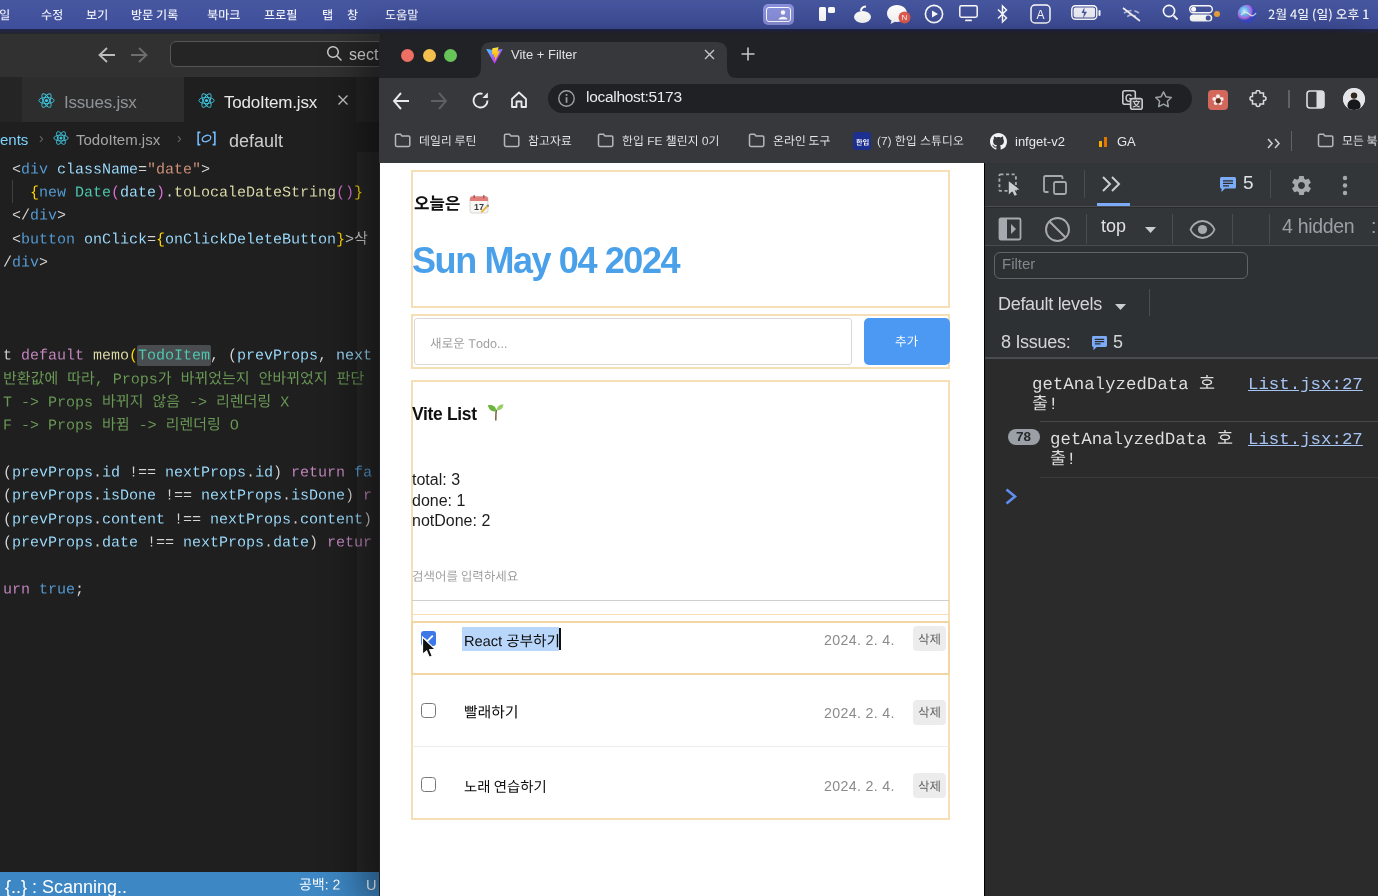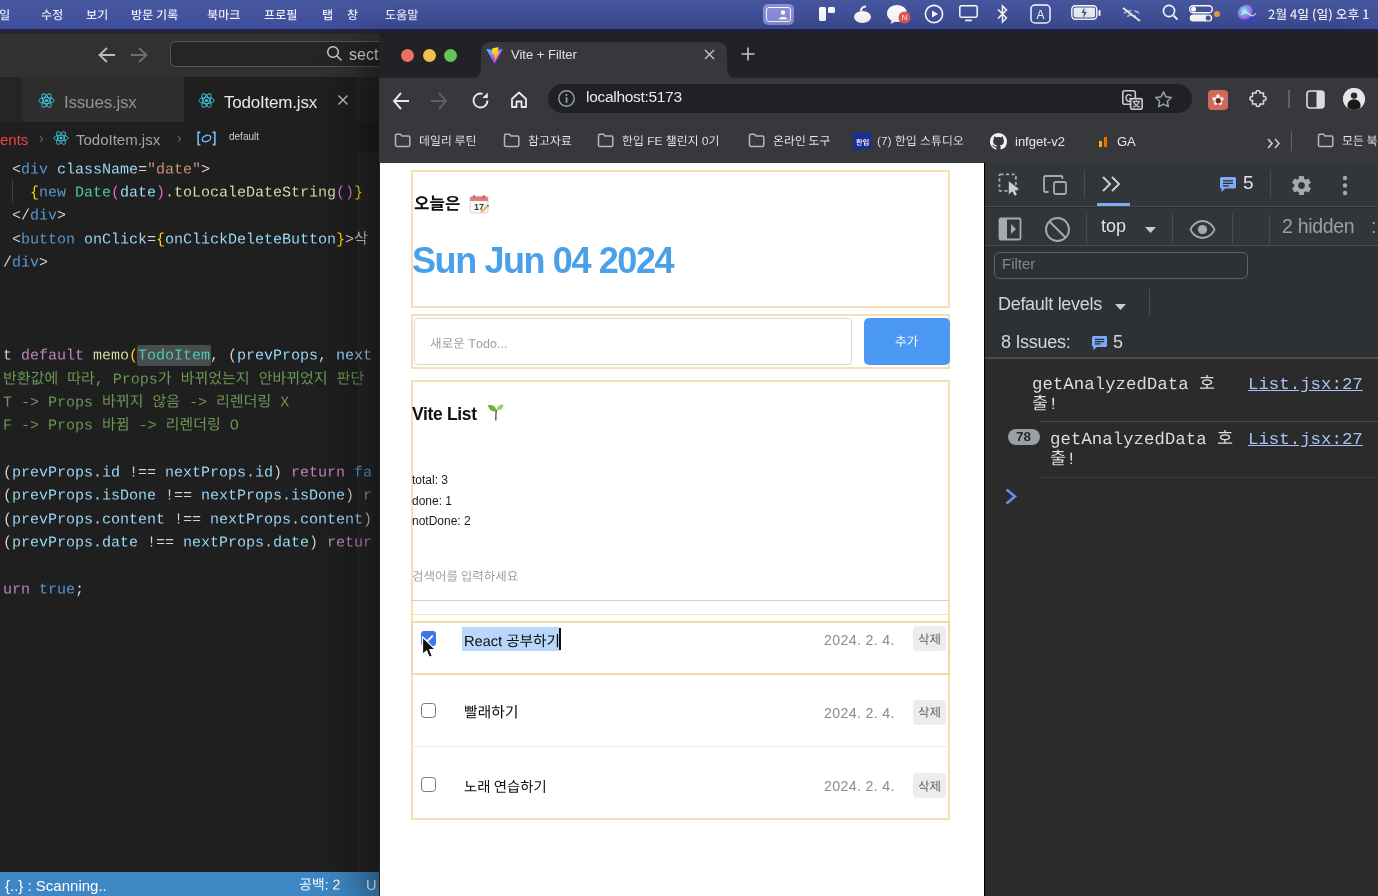--- a/index.html
+++ b/index.html
@@ -142,37 +142,37 @@
       <ellipse cx="10" cy="10" rx="9" ry="3.6" transform="rotate(60 10 10)"></ellipse>
       <ellipse cx="10" cy="10" rx="9" ry="3.6" transform="rotate(120 10 10)"></ellipse>
     </g>
     <circle cx="10" cy="10" r="1.9" fill="#3fc4dd"></circle>
   </svg>
 <div class="abs" style="left:224px;top:92.5px;color:#e8e8e8;font-size:17px;letter-spacing:-0.2px">TodoItem.jsx</div>
 <svg class="abs" style="left:337px;top:94px" width="12" height="12" viewBox="0 0 12 12">
 <path d="M1.5 1.5 L10.5 10.5 M10.5 1.5 L1.5 10.5" stroke="#c9c9c9" stroke-width="1.3"></path>
   </svg>
 <div class="abs" style="left:0;top:122px;width:380px;height:30px;background:#1f1f1f"></div>
-<div class="abs" style="left:0px;top:130.5px;color:#ef4444;font-size:15px">ents</div>
+<div class="abs" style="left:0px;top:130.5px;color:#7dd3fc;font-size:15px">ents</div>
 <div class="abs" style="left:39px;top:129.5px;color:#6a6a6a;font-size:14px">›</div>
 <svg class="abs" style="left:53px;top:129.5px" width="16" height="16" viewBox="0 0 20 20">
     <g fill="none" stroke="#3fc4dd" stroke-width="1.1">
       <ellipse cx="10" cy="10" rx="9" ry="3.6"></ellipse>
       <ellipse cx="10" cy="10" rx="9" ry="3.6" transform="rotate(60 10 10)"></ellipse>
       <ellipse cx="10" cy="10" rx="9" ry="3.6" transform="rotate(120 10 10)"></ellipse>
     </g>
     <circle cx="10" cy="10" r="1.9" fill="#3fc4dd"></circle>
   </svg>
 <div class="abs" style="left:76px;top:130.5px;color:#a5a5a5;font-size:15px">TodoItem.jsx</div>
 <div class="abs" style="left:177px;top:129.5px;color:#6a6a6a;font-size:14px">›</div>
 <svg class="abs" style="left:197px;top:131px" width="19" height="15" viewBox="0 0 17 13">
 <path d="M3 1 L1 1 L1 12 L3 12 M14 1 L16 1 L16 12 L14 12" stroke="#75beff" stroke-width="1.4" fill="none"></path>
 <ellipse cx="8.5" cy="6.5" rx="4" ry="2.6" fill="none" stroke="#75beff" stroke-width="1.2" transform="rotate(-25 8.5 6.5)"></ellipse>
   </svg>
-<div class="abs" style="left:229px;top:130.5px;color:#cccccc;font-size:10px">default</div>
+<div class="abs" style="left:229px;top:130.5px;color:#cccccc;font-size:18px">default</div>
 <div class="abs" style="left:357px;top:152px;width:23px;height:720px;background:#272727"></div>
 <div class="abs" style="left:137.0px;top:345px;width:74px;height:21px;background:#4a4d50;border-radius:2px"></div>
 <div class="abs" style="left:12px;top:180px;width:1px;height:23px;background:#404040"></div>
 <svg style="position:absolute;left:2px;top:156.8px" width="211" height="23" viewBox="0 0 211 23">
     <path fill="#d4d4d4" d="M10.9 12.3V10.8L18.1 7.8V8.9L11.9 11.6L18.1 14.3V15.4Z"></path>
     <path fill="#569cd6" d="M25.3 15.2Q25 16 24.4 16.3Q23.8 16.7 22.9 16.7Q21.4 16.7 20.7 15.7Q20 14.7 20 12.6Q20 8.5 22.9 8.5Q23.8 8.5 24.4 8.8Q25 9.1 25.3 9.8H25.3L25.3 8.7V5.6H26.6V14.9Q26.6 16.1 26.7 16.5H25.4Q25.4 16.4 25.4 16Q25.4 15.5 25.4 15.2ZM21.4 12.6Q21.4 14.2 21.8 14.9Q22.2 15.7 23.2 15.7Q24.3 15.7 24.8 14.9Q25.3 14.1 25.3 12.4Q25.3 10.9 24.8 10.1Q24.3 9.4 23.2 9.4Q22.3 9.4 21.8 10.2Q21.4 10.9 21.4 12.6Z M33.5 15.5H36.2V16.5H29.1V15.5H32.1V9.6H29.8V8.6H33.5ZM32 7V5.6H33.5V7Z M42.2 16.5H40.7L37.5 8.6H39L41 13.7L41.1 14.1L41.5 15.5L41.7 14.6L42 13.7L44 8.6H45.5Z"></path>
     <path fill="#9cdcfe" d="M56 12.5Q56 10.6 56.9 9.5Q57.9 8.4 59.6 8.4Q61 8.4 61.8 9.1Q62.7 9.7 62.9 10.8L61.5 10.9Q61.4 10.2 60.9 9.8Q60.4 9.5 59.6 9.5Q58.4 9.5 57.9 10.2Q57.3 10.9 57.3 12.5Q57.3 14.1 57.9 14.9Q58.4 15.6 59.6 15.6Q60.4 15.6 60.9 15.2Q61.4 14.9 61.5 14.1L62.9 14.1Q62.8 14.8 62.4 15.4Q62 16 61.2 16.3Q60.5 16.6 59.6 16.6Q57.8 16.6 56.9 15.6Q56 14.5 56 12.5Z M70.1 15.4 72.2 15.5V16.5L69.5 16.5Q68.6 16.3 68.3 15.8Q68.1 15.6 68.1 14.6V6.7H66V5.6H69.4V14.8Q69.4 15.1 69.6 15.3Q69.7 15.4 70.1 15.4ZM70.2 15.5ZM69.4 14.8ZM69.5 16.5ZM68.1 15.5V14.6Z M81.1 15.7Q81.3 15.7 81.5 15.6V16.5Q81 16.6 80.5 16.6Q79.8 16.6 79.4 16.2Q79.1 15.8 79 15H79Q78.5 15.9 77.9 16.3Q77.2 16.6 76.3 16.6Q75.1 16.6 74.5 16Q73.9 15.4 73.9 14.3Q73.9 11.7 77.3 11.7L79 11.7V11.2Q79 10.3 78.6 9.9Q78.2 9.4 77.4 9.4Q76.5 9.4 76.1 9.7Q75.8 10 75.7 10.7L74.3 10.6Q74.6 8.4 77.4 8.4Q78.9 8.4 79.6 9.1Q80.3 9.8 80.3 11.1V14.5Q80.3 15.1 80.5 15.4Q80.6 15.7 81.1 15.7ZM76.6 15.6Q77.3 15.6 77.9 15.3Q78.4 15 78.7 14.4Q79 13.8 79 13.2V12.6L77.6 12.6Q76.7 12.6 76.3 12.8Q75.8 13 75.6 13.3Q75.3 13.7 75.3 14.3Q75.3 14.9 75.7 15.3Q76 15.6 76.6 15.6Z M89.8 14.2Q89.8 15.4 88.9 16Q88.1 16.6 86.6 16.6Q85.1 16.6 84.3 16.2Q83.5 15.7 83.2 14.7L84.4 14.5Q84.5 15.1 85 15.4Q85.5 15.7 86.6 15.7Q88.5 15.7 88.5 14.4Q88.5 13.9 88.2 13.7Q87.8 13.4 87.1 13.2Q85.1 12.7 84.6 12.4Q84.1 12.2 83.8 11.8Q83.6 11.4 83.6 10.7Q83.6 9.7 84.3 9.1Q85.1 8.5 86.6 8.5Q87.9 8.5 88.6 8.9Q89.4 9.4 89.6 10.4L88.4 10.5Q88.3 10 87.9 9.7Q87.4 9.4 86.6 9.4Q84.8 9.4 84.8 10.5Q84.8 11 85.1 11.2Q85.4 11.5 86.1 11.7L86.9 11.9Q88.1 12.2 88.7 12.5Q89.2 12.8 89.5 13.2Q89.8 13.6 89.8 14.2Z M98.8 14.2Q98.8 15.4 97.9 16Q97.1 16.6 95.6 16.6Q94.1 16.6 93.3 16.2Q92.5 15.7 92.2 14.7L93.4 14.5Q93.5 15.1 94 15.4Q94.5 15.7 95.6 15.7Q97.5 15.7 97.5 14.4Q97.5 13.9 97.2 13.7Q96.8 13.4 96.1 13.2Q94.1 12.7 93.6 12.4Q93.1 12.2 92.8 11.8Q92.6 11.4 92.6 10.7Q92.6 9.7 93.3 9.1Q94.1 8.5 95.6 8.5Q96.9 8.5 97.6 8.9Q98.4 9.4 98.6 10.4L97.4 10.5Q97.3 10 96.9 9.7Q96.4 9.4 95.6 9.4Q93.8 9.4 93.8 10.5Q93.8 11 94.1 11.2Q94.4 11.5 95.1 11.7L95.9 11.9Q97.1 12.2 97.7 12.5Q98.2 12.8 98.5 13.2Q98.8 13.6 98.8 14.2Z M106.1 16.5 102.3 8.2Q102.4 9.5 102.4 10.1V16.5H101.2V6.6H102.8L106.7 15Q106.6 13.9 106.6 12.9V6.6H107.8V16.5Z M117.1 15.7Q117.3 15.7 117.5 15.6V16.5Q117 16.6 116.5 16.6Q115.8 16.6 115.4 16.2Q115.1 15.8 115.1 15H115Q114.5 15.9 113.9 16.3Q113.2 16.6 112.3 16.6Q111.1 16.6 110.5 16Q110 15.4 110 14.3Q110 11.7 113.3 11.7L115 11.7V11.2Q115 10.3 114.6 9.9Q114.2 9.4 113.4 9.4Q112.5 9.4 112.1 9.7Q111.8 10 111.7 10.7L110.3 10.6Q110.6 8.4 113.4 8.4Q114.9 8.4 115.6 9.1Q116.3 9.8 116.3 11.1V14.5Q116.3 15.1 116.5 15.4Q116.6 15.7 117.1 15.7ZM112.6 15.6Q113.3 15.6 113.9 15.3Q114.4 15 114.7 14.4Q115 13.8 115 13.2V12.6L113.6 12.6Q112.8 12.6 112.3 12.8Q111.8 13 111.6 13.3Q111.3 13.7 111.3 14.3Q111.3 14.9 111.7 15.3Q112 15.6 112.6 15.6Z M121.9 16.5V11.5Q121.9 10.3 121.7 9.9Q121.5 9.4 121.1 9.4Q120.6 9.4 120.3 10.1Q120 10.9 120 12.1V16.5H118.8V10.3Q118.8 8.9 118.7 8.6H119.8L119.9 9.5V9.9H119.9Q120.1 9.1 120.5 8.8Q120.9 8.4 121.5 8.4Q122.1 8.4 122.4 8.8Q122.8 9.1 122.9 9.9H122.9Q123.2 9.1 123.6 8.8Q124 8.4 124.6 8.4Q125.5 8.4 125.9 9.1Q126.3 9.7 126.3 11.2V16.5H125V11.5Q125 10.3 124.8 9.9Q124.7 9.4 124.2 9.4Q123.7 9.4 123.4 10.1Q123.1 10.7 123.1 11.9V16.5Z M129.4 12.8Q129.4 14.1 130 14.9Q130.6 15.7 131.6 15.7Q132.3 15.7 132.9 15.3Q133.5 15 133.7 14.4L134.8 14.8Q134.5 15.7 133.6 16.2Q132.8 16.6 131.6 16.6Q129.9 16.6 128.9 15.6Q128 14.5 128 12.5Q128 10.5 128.9 9.5Q129.8 8.4 131.5 8.4Q133.3 8.4 134.1 9.5Q135 10.5 135 12.6V12.8ZM131.6 9.4Q130.6 9.4 130 10Q129.4 10.7 129.4 11.8H133.7Q133.5 9.4 131.6 9.4Z"></path>
     <path fill="#d4d4d4" d="M136.9 10.2V9.1H144.2V10.2ZM136.9 14V12.9H144.2V14Z"></path>
     <path fill="#ce9178" d="M151.7 10.3H150.6L150.3 5.6H152ZM148.4 10.3H147.4L147.1 5.6H148.7Z M160.3 15.2Q160 16 159.4 16.3Q158.8 16.7 157.9 16.7Q156.4 16.7 155.7 15.7Q155 14.7 155 12.6Q155 8.5 157.9 8.5Q158.8 8.5 159.4 8.8Q160 9.1 160.3 9.8H160.4L160.3 8.7V5.6H161.7V14.9Q161.7 16.1 161.7 16.5H160.4Q160.4 16.4 160.4 16Q160.4 15.5 160.4 15.2ZM156.4 12.6Q156.4 14.2 156.8 14.9Q157.3 15.7 158.3 15.7Q159.3 15.7 159.8 14.9Q160.3 14.1 160.3 12.4Q160.3 10.9 159.9 10.1Q159.4 9.4 158.3 9.4Q157.3 9.4 156.8 10.2Q156.4 10.9 156.4 12.6Z M171.1 15.7Q171.3 15.7 171.5 15.6V16.5Q171 16.6 170.5 16.6Q169.8 16.6 169.4 16.2Q169.1 15.8 169.1 15H169Q168.5 15.9 167.9 16.3Q167.2 16.6 166.3 16.6Q165.1 16.6 164.5 16Q164 15.4 164 14.3Q164 11.7 167.3 11.7L169 11.7V11.2Q169 10.3 168.6 9.9Q168.2 9.4 167.4 9.4Q166.5 9.4 166.1 9.7Q165.8 10 165.7 10.7L164.3 10.6Q164.7 8.4 167.4 8.4Q168.9 8.4 169.6 9.1Q170.4 9.8 170.4 11.1V14.5Q170.4 15.1 170.5 15.4Q170.7 15.7 171.1 15.7ZM166.6 15.6Q167.3 15.6 167.9 15.3Q168.4 15 168.7 14.4Q169 13.8 169 13.2V12.6L167.6 12.6Q166.8 12.6 166.3 12.8Q165.9 13 165.6 13.3Q165.3 13.7 165.3 14.3Q165.3 14.9 165.7 15.3Q166 15.6 166.6 15.6Z M173.4 9.6V8.6H174.7L175.1 6.5H176V8.6H179.1V9.6H176V14.4Q176 15 176.3 15.2Q176.6 15.5 177.3 15.5Q178.3 15.5 179.5 15.3V16.3Q178.2 16.6 177 16.6Q175.8 16.6 175.2 16.1Q174.6 15.6 174.6 14.5V9.6Z M183.4 12.8Q183.4 14.1 184 14.9Q184.6 15.7 185.6 15.7Q186.3 15.7 186.9 15.3Q187.5 15 187.7 14.4L188.8 14.8Q188.5 15.7 187.6 16.2Q186.8 16.6 185.6 16.6Q183.9 16.6 182.9 15.6Q182 14.5 182 12.5Q182 10.5 182.9 9.5Q183.8 8.4 185.5 8.4Q187.3 8.4 188.2 9.5Q189 10.5 189 12.6V12.8ZM185.6 9.4Q184.6 9.4 184 10Q183.4 10.7 183.4 11.8H187.7Q187.5 9.4 185.6 9.4Z M196.7 10.3H195.6L195.3 5.6H197ZM193.4 10.3H192.4L192.1 5.6H193.7Z"></path>
     <path fill="#d4d4d4" d="M199.9 15.4V14.3L206.2 11.6L199.9 8.9V7.8L207.2 10.8V12.3Z"></path>
@@ -276,21 +276,21 @@
     <path fill="#9cdcfe" d="M277.4 15.2Q277 16 276.4 16.3Q275.8 16.7 274.9 16.7Q273.4 16.7 272.8 15.7Q272.1 14.7 272.1 12.6Q272.1 8.5 274.9 8.5Q275.8 8.5 276.4 8.8Q277 9.1 277.4 9.8H277.4L277.4 8.7V5.6H278.7V14.9Q278.7 16.1 278.7 16.5H277.5Q277.4 16.4 277.4 16Q277.4 15.5 277.4 15.2ZM273.4 12.6Q273.4 14.2 273.9 14.9Q274.3 15.7 275.3 15.7Q276.3 15.7 276.9 14.9Q277.4 14.1 277.4 12.4Q277.4 10.9 276.9 10.1Q276.4 9.4 275.3 9.4Q274.3 9.4 273.9 10.2Q273.4 10.9 273.4 12.6Z M288.1 15.7Q288.3 15.7 288.5 15.6V16.5Q288 16.6 287.5 16.6Q286.8 16.6 286.5 16.2Q286.1 15.8 286.1 15H286Q285.6 15.9 284.9 16.3Q284.3 16.6 283.3 16.6Q282.2 16.6 281.6 16Q281 15.4 281 14.3Q281 11.7 284.3 11.7L286 11.7V11.2Q286 10.3 285.6 9.9Q285.3 9.4 284.4 9.4Q283.5 9.4 283.2 9.7Q282.8 10 282.7 10.7L281.3 10.6Q281.7 8.4 284.4 8.4Q285.9 8.4 286.6 9.1Q287.4 9.8 287.4 11.1V14.5Q287.4 15.1 287.5 15.4Q287.7 15.7 288.1 15.7ZM283.6 15.6Q284.4 15.6 284.9 15.3Q285.4 15 285.7 14.4Q286 13.8 286 13.2V12.6L284.6 12.6Q283.8 12.6 283.3 12.8Q282.9 13 282.6 13.3Q282.4 13.7 282.4 14.3Q282.4 14.9 282.7 15.3Q283 15.6 283.6 15.6Z M290.4 9.6V8.6H291.7L292.1 6.5H293V8.6H296.2V9.6H293V14.4Q293 15 293.3 15.2Q293.6 15.5 294.3 15.5Q295.3 15.5 296.5 15.3V16.3Q295.3 16.6 294 16.6Q292.9 16.6 292.3 16.1Q291.7 15.6 291.7 14.5V9.6Z M300.4 12.8Q300.4 14.1 301 14.9Q301.6 15.7 302.6 15.7Q303.4 15.7 303.9 15.3Q304.5 15 304.7 14.4L305.8 14.8Q305.5 15.7 304.7 16.2Q303.8 16.6 302.6 16.6Q300.9 16.6 300 15.6Q299 14.5 299 12.5Q299 10.5 299.9 9.5Q300.8 8.4 302.6 8.4Q304.3 8.4 305.2 9.5Q306.1 10.5 306.1 12.6V12.8ZM302.6 9.4Q301.6 9.4 301 10Q300.5 10.7 300.4 11.8H304.7Q304.5 9.4 302.6 9.4Z"></path>
     <path fill="#d4d4d4" d="M313.5 12.6Q313.5 14.7 312.9 16.3Q312.3 17.9 310.9 19.6H309.5Q310.9 17.8 311.6 16.2Q312.2 14.6 312.2 12.6Q312.2 10.7 311.6 9Q310.9 7.4 309.5 5.6H310.9Q312.3 7.4 312.9 9Q313.5 10.6 313.5 12.6Z"></path>
     <path fill="#c586c0" d="M332.7 9.8Q331.9 9.6 331.2 9.6Q330 9.6 329.2 10.5Q328.5 11.4 328.5 12.8V16.5H327.2V11.4Q327.2 10.8 327.1 10.1Q327 9.3 326.8 8.6H328.1Q328.4 9.6 328.4 10.4H328.5Q328.8 9.6 329.2 9.2Q329.5 8.8 330 8.6Q330.5 8.4 331.2 8.4Q332 8.4 332.7 8.6Z M336.4 12.8Q336.4 14.1 337 14.9Q337.6 15.7 338.6 15.7Q339.4 15.7 339.9 15.3Q340.5 15 340.7 14.4L341.9 14.8Q341.5 15.7 340.7 16.2Q339.8 16.6 338.6 16.6Q336.9 16.6 336 15.6Q335 14.5 335 12.5Q335 10.5 335.9 9.5Q336.9 8.4 338.6 8.4Q340.3 8.4 341.2 9.5Q342.1 10.5 342.1 12.6V12.8ZM338.6 9.4Q337.6 9.4 337 10Q336.5 10.7 336.4 11.8H340.7Q340.5 9.4 338.6 9.4Z M344.4 9.6V8.6H345.7L346.1 6.5H347V8.6H350.2V9.6H347V14.4Q347 15 347.3 15.2Q347.6 15.5 348.3 15.5Q349.3 15.5 350.5 15.3V16.3Q349.3 16.6 348.1 16.6Q346.9 16.6 346.3 16.1Q345.7 15.6 345.7 14.5V9.6Z M354.7 8.6V13.6Q354.7 14.7 355.1 15.2Q355.4 15.6 356.4 15.6Q357.3 15.6 357.9 15Q358.4 14.3 358.4 13.2V8.6H359.7V14.8Q359.7 16.2 359.8 16.5H358.5Q358.5 16.5 358.5 16.3Q358.5 16.1 358.5 15.9Q358.5 15.7 358.5 15.1H358.5Q358 16 357.4 16.3Q356.8 16.6 355.9 16.6Q354.6 16.6 354 16Q353.4 15.4 353.4 13.9V8.6Z M368.7 9.8Q367.9 9.6 367.2 9.6Q366 9.6 365.3 10.5Q364.5 11.4 364.5 12.8V16.5H363.2V11.4Q363.2 10.8 363.1 10.1Q363 9.3 362.8 8.6H364.1Q364.4 9.6 364.4 10.4H364.5Q364.8 9.6 365.2 9.2Q365.5 8.8 366 8.6Q366.5 8.4 367.2 8.4Q368 8.4 368.7 8.6Z"></path>
   </svg>
 <svg style="position:absolute;left:2px;top:576.74px" width="85" height="23" viewBox="0 0 85 23">
     <path fill="#c586c0" d="M3.7 8.6V13.6Q3.7 14.7 4 15.2Q4.4 15.6 5.3 15.6Q6.3 15.6 6.8 15Q7.4 14.3 7.4 13.2V8.6H8.7V14.8Q8.7 16.2 8.7 16.5H7.5Q7.5 16.5 7.5 16.3Q7.5 16.1 7.4 15.9Q7.4 15.7 7.4 15.1H7.4Q6.9 16 6.4 16.3Q5.8 16.6 4.9 16.6Q3.6 16.6 3 16Q2.4 15.4 2.4 13.9V8.6Z M17.7 9.8Q16.8 9.6 16.1 9.6Q14.9 9.6 14.2 10.5Q13.5 11.4 13.5 12.8V16.5H12.2V11.4Q12.2 10.8 12.1 10.1Q12 9.3 11.8 8.6H13Q13.3 9.6 13.4 10.4H13.4Q13.8 9.6 14.1 9.2Q14.5 8.8 15 8.6Q15.5 8.4 16.1 8.4Q16.9 8.4 17.7 8.6Z M25.4 16.5V11.4Q25.4 10.4 25 9.9Q24.6 9.4 23.7 9.4Q22.8 9.4 22.3 10.1Q21.7 10.8 21.7 11.9V16.5H20.4V10.3Q20.4 8.9 20.3 8.6H21.6Q21.6 8.6 21.6 8.8Q21.6 8.9 21.6 9.1Q21.6 9.4 21.6 9.9H21.6Q22.4 8.4 24.2 8.4Q25.4 8.4 26.1 9.1Q26.7 9.8 26.7 11.2V16.5Z"></path>
     <path fill="#569cd6" d="M38.4 9.6V8.6H39.6L40.1 6.5H40.9V8.6H44.1V9.6H40.9V14.4Q40.9 15 41.3 15.2Q41.6 15.5 42.3 15.5Q43.3 15.5 44.5 15.3V16.3Q43.2 16.6 42 16.6Q40.8 16.6 40.2 16.1Q39.6 15.6 39.6 14.5V9.6Z M53.7 9.8Q52.8 9.6 52.1 9.6Q50.9 9.6 50.2 10.5Q49.5 11.4 49.5 12.8V16.5H48.2V11.4Q48.2 10.8 48.1 10.1Q48 9.3 47.8 8.6H49Q49.3 9.6 49.4 10.4H49.4Q49.8 9.6 50.1 9.2Q50.5 8.8 51 8.6Q51.5 8.4 52.2 8.4Q52.9 8.4 53.7 8.6Z M57.7 8.6V13.6Q57.7 14.7 58 15.2Q58.4 15.6 59.3 15.6Q60.3 15.6 60.8 15Q61.4 14.3 61.4 13.2V8.6H62.7V14.8Q62.7 16.2 62.7 16.5H61.5Q61.5 16.5 61.5 16.3Q61.5 16.1 61.5 15.9Q61.4 15.7 61.4 15.1H61.4Q61 16 60.4 16.3Q59.8 16.6 58.9 16.6Q57.6 16.6 57 16Q56.4 15.4 56.4 13.9V8.6Z M66.4 12.8Q66.4 14.1 67 14.9Q67.5 15.7 68.6 15.7Q69.3 15.7 69.9 15.3Q70.5 15 70.7 14.4L71.8 14.8Q71.5 15.7 70.6 16.2Q69.8 16.6 68.6 16.6Q66.8 16.6 65.9 15.6Q65 14.5 65 12.5Q65 10.5 65.9 9.5Q66.8 8.4 68.5 8.4Q70.3 8.4 71.1 9.5Q72 10.5 72 12.6V12.8ZM68.5 9.4Q67.6 9.4 67 10Q66.4 10.7 66.4 11.8H70.7Q70.5 9.4 68.5 9.4Z"></path>
     <path fill="#d4d4d4" d="M76.6 10.8V8.6H78.4V10.8ZM75.6 19.2 76.8 14.3H78.8L76.5 19.2Z"></path>
   </svg>
 <div class="abs" style="left:0;top:872px;width:380px;height:24px;background:#3d87c4"></div>
-<div class="abs" style="left:5px;top:876.5px;color:#fff;font-size:15px">{..} : Scanning..</div>
+<div class="abs" style="left:5px;top:876.5px;color:#fff;font-size:18px">{..} : Scanning..</div>
 <svg style="position:absolute;left:298px;top:873.6px" width="45" height="21" viewBox="0 0 45 21">
     <path fill="#ffffff" d="M7.4 11.8C4.7 11.8 3 12.7 3 14.2C3 15.6 4.7 16.5 7.4 16.5C10.1 16.5 11.8 15.6 11.8 14.2C11.8 12.7 10.1 11.8 7.4 11.8ZM7.4 12.7C9.4 12.7 10.6 13.3 10.6 14.2C10.6 15 9.4 15.6 7.4 15.6C5.4 15.6 4.1 15 4.1 14.2C4.1 13.3 5.4 12.7 7.4 12.7ZM3.1 4.5V5.4H10.5V5.5C10.5 6.5 10.5 7.5 10.2 8.8L11.3 8.9C11.7 7.6 11.7 6.6 11.7 5.5V4.5ZM6.4 7.3V9.7H1.7V10.7H13.1V9.7H7.6V7.3Z M15.1 4.6V10.5H20V4.6H18.9V6.6H16.2V4.6ZM16.2 7.5H18.9V9.6H16.2ZM16.8 12.2V13.1H24.1V16.5H25.2V12.2ZM21.4 4.1V11.4H22.5V8.1H24.1V11.4H25.2V3.8H24.1V7.1H22.5V4.1Z M28 9.4V8H29.4V9.4ZM28 15.4V14H29.4V15.4Z M35.2 15.4V14.5Q35.6 13.7 36.1 13.1Q36.6 12.5 37.2 12Q37.7 11.5 38.2 11.1Q38.8 10.7 39.2 10.2Q39.7 9.8 39.9 9.4Q40.2 8.9 40.2 8.3Q40.2 7.5 39.7 7.1Q39.3 6.6 38.4 6.6Q37.7 6.6 37.2 7.1Q36.6 7.5 36.6 8.3L35.3 8.1Q35.4 7 36.3 6.3Q37.1 5.6 38.4 5.6Q39.9 5.6 40.7 6.3Q41.5 7 41.5 8.3Q41.5 8.8 41.2 9.4Q41 9.9 40.5 10.5Q39.9 11 38.5 12.2Q37.7 12.8 37.3 13.4Q36.8 13.9 36.6 14.4H41.6V15.4Z"></path>
   </svg>
 <div class="abs" style="left:366px;top:876.5px;color:#fff;font-size:14.5px">U</div>
 <div class="abs" style="left:379px;top:33px;width:999px;height:863px;background:#212225;border-radius:11px 0 0 0;box-shadow:-18px 8px 40px rgba(0,0,0,.45)"></div>
 <div class="abs" style="left:400.5px;top:48.5px;width:13px;height:13px;border-radius:6.5px;background:#ee6f63"></div>
 <div class="abs" style="left:422.5px;top:48.5px;width:13px;height:13px;border-radius:6.5px;background:#f3c04e"></div>
 <div class="abs" style="left:444.0px;top:48.5px;width:13px;height:13px;border-radius:6.5px;background:#67c458"></div>
 <svg class="abs" style="left:471px;top:42px" width="266" height="36" viewBox="0 0 266 36">
 <path d="M0 36 Q10 36 10 26 L10 10 Q10 0 20 0 L246 0 Q256 0 256 10 L256 26 Q256 36 266 36 Z" fill="#37383c"></path>
@@ -438,38 +438,38 @@
   </svg>
 <svg class="abs" style="left:469px;top:195px" width="20" height="19" viewBox="0 0 20 19">
 <rect x="1" y="1.5" width="18" height="16.5" rx="2.2" fill="#f7f7f5" stroke="#c9c4be" stroke-width=".7"></rect>
 <path d="M1 3.7 Q1 1.5 3.2 1.5 L16.8 1.5 Q19 1.5 19 3.7 L19 6 L1 6 Z" fill="#e17e79"></path>
 <rect x="4.4" y="0" width="1.6" height="3.4" rx="0.8" fill="#b05550"></rect>
     <rect x="14" y="0" width="1.6" height="3.4" rx="0.8" fill="#b05550"></rect>
 <text x="10" y="14.8" font-size="9" fill="#3a3a3a" text-anchor="middle" font-family="Liberation Sans" font-weight="bold">17</text>
 <path d="M11.5 16.5 L17.5 10.5 L19 12 L13 18 Z" fill="#e8b84c"></path>
     <path d="M17.5 10.5 L19 12 L19.8 11.2 Q20.3 10.5 19.6 9.9 Q18.9 9.3 18.3 9.8 Z" fill="#7b7b7b"></path>
   </svg>
-<div class="abs" style="left:412px;top:240px;color:#4aa0e9;font-size:36px;font-weight:bold;letter-spacing:-1.4px">Sun Jun 04 2024</div>
+<div class="abs" style="left:412px;top:240px;color:#4aa0e9;font-size:36px;font-weight:bold;letter-spacing:-1.4px">Sun May 04 2024</div>
 <div class="abs" style="left:411px;top:314px;width:539px;height:55px;border:2px solid #f6dfb7"></div>
 <div class="abs" style="left:414px;top:318px;width:438px;height:47px;background:#fff;border:1px solid #d9d9d9;border-radius:3px"></div>
 <svg style="position:absolute;left:429px;top:334.14px" width="81" height="19" viewBox="0 0 81 19">
     <path fill="#9d9d9d" d="M4 4.5V6.7C4 8.6 3.1 10.7 1.5 11.6L2.2 12.4C3.3 11.7 4.1 10.4 4.5 9C4.9 10.3 5.7 11.5 6.8 12.1L7.4 11.3C5.9 10.4 5 8.5 5 6.6V4.5ZM7.8 3.7V14.3H8.8V8.9H10.3V14.8H11.3V3.4H10.3V8H8.8V3.7Z M14.5 9.6V10.4H17.8V12.6H13.2V13.4H23.6V12.6H18.9V10.4H22.5V9.6H15.5V7.7H22.3V4.3H14.5V5.1H21.2V6.9H14.5Z M30 3.7C27.5 3.7 26 4.6 26 6C26 7.4 27.5 8.3 30 8.3C32.4 8.3 33.9 7.4 33.9 6C33.9 4.6 32.4 3.7 30 3.7ZM30 4.6C31.7 4.6 32.8 5.1 32.8 6C32.8 6.9 31.7 7.4 30 7.4C28.2 7.4 27.1 6.9 27.1 6C27.1 5.1 28.2 4.6 30 4.6ZM24.8 9.2V10.1H29.5V12.4H30.6V10.1H35.1V9.2ZM26.1 11.3V14.6H34V13.7H27.2V11.3Z M43.7 6.2V13.9H42.5V6.2H39.6V5.2H46.7V6.2Z M53.5 10.5Q53.5 12.3 52.7 13.1Q51.9 14 50.4 14Q49 14 48.2 13.1Q47.5 12.2 47.5 10.5Q47.5 7.1 50.5 7.1Q52 7.1 52.7 7.9Q53.5 8.8 53.5 10.5ZM52.3 10.5Q52.3 9.1 51.9 8.5Q51.5 7.9 50.5 7.9Q49.5 7.9 49.1 8.5Q48.7 9.2 48.7 10.5Q48.7 11.8 49.1 12.5Q49.5 13.2 50.4 13.2Q51.4 13.2 51.9 12.5Q52.3 11.9 52.3 10.5Z M59 12.8Q58.7 13.4 58.2 13.7Q57.7 14 57 14Q55.7 14 55.1 13.1Q54.5 12.3 54.5 10.6Q54.5 7.1 57 7.1Q57.7 7.1 58.2 7.4Q58.7 7.6 59 8.2H59L59 7.5V4.7H60.1V12.5Q60.1 13.5 60.2 13.9H59.1Q59.1 13.8 59.1 13.4Q59.1 13 59.1 12.8ZM55.7 10.5Q55.7 11.9 56 12.5Q56.4 13.1 57.2 13.1Q58.2 13.1 58.6 12.5Q59 11.8 59 10.5Q59 9.1 58.6 8.5Q58.2 7.9 57.3 7.9Q56.4 7.9 56 8.5Q55.7 9.1 55.7 10.5Z M67.5 10.5Q67.5 12.3 66.7 13.1Q65.9 14 64.5 14Q63 14 62.3 13.1Q61.5 12.2 61.5 10.5Q61.5 7.1 64.5 7.1Q66 7.1 66.7 7.9Q67.5 8.8 67.5 10.5ZM66.3 10.5Q66.3 9.1 65.9 8.5Q65.5 7.9 64.5 7.9Q63.5 7.9 63.1 8.5Q62.7 9.2 62.7 10.5Q62.7 11.8 63.1 12.5Q63.5 13.2 64.5 13.2Q65.4 13.2 65.9 12.5Q66.3 11.9 66.3 10.5Z M69.1 13.9V12.5H70.3V13.9Z M72.6 13.9V12.5H73.8V13.9Z M76.1 13.9V12.5H77.3V13.9Z"></path>
   </svg>
 <div class="abs" style="left:864px;top:318px;width:86px;height:47px;background:#4b99f2;border-radius:5px"></div>
 <svg style="position:absolute;left:894.408px;top:332.14px" width="27" height="19" viewBox="0 0 27 19">
     <path fill="#ffffff" d="M1.6 10.3V11.2H6.3V14.9H7.3V11.2H11.9V10.3ZM6.3 3.4V4.9H2.6V5.7H6.3C6.3 7.1 4.3 8.4 2.3 8.6L2.7 9.5C4.4 9.2 6.1 8.3 6.8 7.1C7.5 8.3 9.1 9.2 10.9 9.5L11.3 8.6C9.2 8.4 7.3 7.1 7.3 5.7H10.9V4.9H7.3V3.4Z M20.9 3.4V14.8H22V8.9H23.8V8.1H22V3.4ZM13.8 4.7V5.5H18C17.8 8.2 16.2 10.4 13.3 11.9L13.9 12.7C17.6 10.8 19 7.9 19 4.7Z"></path>
   </svg>
 <div class="abs" style="left:411px;top:380px;width:539px;height:440px;border:2px solid #f6dfb7"></div>
 <div class="abs" style="left:412px;top:403.5px;color:#111;font-size:17.5px;letter-spacing:-0.35px;font-weight:bold">Vite List</div>
 <svg class="abs" style="left:486px;top:402px" width="19" height="19" viewBox="0 0 18 18">
 <path d="M9.3 17.5 C9.3 12.5 9.3 9.5 9.9 7.3" stroke="#7a5b3a" stroke-width="1.4" fill="none"></path>
 <path d="M9.7 8.8 C4.2 9.6 2.3 6.2 1.9 2.9 C7 2.1 9.6 4.4 9.7 8.8 Z" fill="#6db33f"></path>
 <path d="M10.1 7.9 C10.3 4.2 12.6 2.3 16.4 2.1 C16.5 5.8 14.2 7.9 10.1 7.9 Z" fill="#98d065"></path>
   </svg>
-<div class="abs" style="left:412px;top:470px;color:#1c1c1c;font-size:12px;line-height:20.6px">total: 3<br>done: 1<br>notDone: 2</div>
+<div class="abs" style="left:412px;top:470px;color:#1c1c1c;font-size:16px;line-height:20.6px">total: 3<br>done: 1<br>notDone: 2</div>
 <svg style="position:absolute;left:410.5px;top:567.25px" width="110" height="19" viewBox="0 0 110 19">
     <path fill="#9d9d9d" d="M3.6 10.4V14.6H10.9V10.4ZM9.9 11.2V13.7H4.7V11.2ZM2.3 4.2V5H6.3C6.1 6.9 4.4 8.4 1.8 9.1L2.2 10C5.4 9 7.4 7 7.4 4.2ZM7.4 6.3V7.2H9.9V9.9H10.9V3.4H9.9V6.3Z M15.1 10.9V11.7H21.6V14.7H22.6V10.9ZM15.5 4.1V5.6C15.5 6.9 14.6 8.4 13.1 9L13.7 9.9C14.8 9.4 15.6 8.4 16 7.3C16.4 8.3 17.2 9.1 18.2 9.6L18.8 8.8C17.3 8.2 16.5 6.9 16.5 5.6V4.1ZM19.2 3.6V10.2H20.2V7.2H21.7V10.3H22.6V3.4H21.7V6.4H20.2V3.6Z M27.6 5.2C28.7 5.2 29.5 6.4 29.5 8.2C29.5 10.1 28.7 11.3 27.6 11.3C26.6 11.3 25.8 10.1 25.8 8.2C25.8 6.4 26.6 5.2 27.6 5.2ZM32.9 3.4V7.7H30.4C30.3 5.6 29.2 4.3 27.6 4.3C26 4.3 24.8 5.8 24.8 8.2C24.8 10.6 26 12.2 27.6 12.2C29.2 12.2 30.3 10.8 30.4 8.6H32.9V14.7H33.9V3.4Z M36.1 8.7V9.5H46.4V8.7ZM37.4 13.8V14.6H45.5V13.8H38.4V12.8H45.1V10.4H37.3V11.1H44.1V12.1H37.4ZM37.4 7.1V7.8H45.2V7.1H38.5V6.1H45V3.8H37.4V4.5H44V5.4H37.4Z M58.6 3.4V9.5H59.7V3.4ZM52.4 10.1V14.6H59.7V10.1H58.7V11.4H53.4V10.1ZM53.4 12.2H58.7V13.7H53.4ZM53.6 4C51.9 4 50.7 5 50.7 6.6C50.7 8.1 51.9 9.2 53.6 9.2C55.3 9.2 56.6 8.1 56.6 6.6C56.6 5 55.3 4 53.6 4ZM53.6 4.8C54.8 4.8 55.6 5.5 55.6 6.6C55.6 7.6 54.8 8.3 53.6 8.3C52.5 8.3 51.7 7.6 51.7 6.6C51.7 5.5 52.5 4.8 53.6 4.8Z M63.7 11V11.8H70.2V14.7H71.2V11ZM62.4 4.1V4.9H66.2V6.5H62.4V9.9H63.2C65.5 9.9 66.6 9.8 68 9.6L67.9 8.7C66.6 9 65.5 9 63.4 9V7.3H67.2V4.1ZM68 7.4V8.3H70.2V10.4H71.2V3.4H70.2V5.1H68V5.9H70.2V7.4Z M76.8 7C75.1 7 74 8.1 74 9.6C74 11.1 75.1 12.2 76.8 12.2C78.3 12.2 79.5 11.1 79.5 9.6C79.5 8.1 78.3 7 76.8 7ZM76.8 7.9C77.8 7.9 78.5 8.6 78.5 9.6C78.5 10.6 77.8 11.3 76.8 11.3C75.7 11.3 75 10.6 75 9.6C75 8.6 75.7 7.9 76.8 7.9ZM81.1 3.4V14.7H82.1V8.9H84V8.1H82.1V3.4ZM76.2 3.6V5.2H73.4V6.1H80V5.2H77.2V3.6Z M93.5 3.4V14.7H94.5V3.4ZM91.2 3.7V7.5H89.4V8.3H91.2V14.2H92.2V3.7ZM87.3 4.5V6.6C87.3 8.6 86.3 10.6 84.8 11.5L85.5 12.3C86.6 11.6 87.4 10.3 87.8 8.8C88.2 10.2 88.9 11.4 90 12L90.6 11.2C89.1 10.3 88.3 8.4 88.3 6.6V4.5Z M101.5 5C103.3 5 104.6 5.8 104.6 7C104.6 8.3 103.3 9.1 101.5 9.1C99.7 9.1 98.4 8.3 98.4 7C98.4 5.8 99.7 5 101.5 5ZM101.5 4.1C99.1 4.1 97.4 5.3 97.4 7C97.4 8.1 98 8.9 98.9 9.4V12.4H96.4V13.3H106.7V12.4H104.1V9.4C105.1 8.9 105.6 8.1 105.6 7C105.6 5.3 103.9 4.1 101.5 4.1ZM100 12.4V9.8C100.4 9.9 101 9.9 101.5 9.9C102.1 9.9 102.6 9.9 103.1 9.8V12.4Z"></path>
   </svg>
 <div class="abs" style="left:412px;top:600px;width:537px;height:1px;background:#cfcfcf"></div>
 <div class="abs" style="left:412px;top:614px;width:537px;height:1px;background:#f6dfb7"></div>
 <div class="abs" style="left:411px;top:621px;width:539px;height:54px;border:2px solid #f3d6a2"></div>
 <div class="abs" style="left:421px;top:630.5px;width:15px;height:15px;background:#3c78e7;border-radius:3px"></div>
 <svg class="abs" style="left:421px;top:630.5px" width="15" height="15" viewBox="0 0 15 15">
     <path d="M3.2 7.6 L6 10.4 L11.8 4.6" stroke="#fff" stroke-width="1.9" fill="none"></path>
   </svg>
@@ -556,21 +556,21 @@
 <svg class="abs" style="left:1144px;top:226px" width="13" height="8" viewBox="0 0 13 8">
     <path d="M1 1 L6.5 7 L12 1 Z" fill="#c9ccd1"></path>
   </svg>
 <div class="abs" style="left:1172px;top:214px;width:1px;height:30px;background:#494c50"></div>
 <svg class="abs" style="left:1189px;top:219px" width="27" height="21" viewBox="0 0 27 21">
 <path d="M13.5 2 C7 2 2.8 7 1.5 10.5 C2.8 14 7 19 13.5 19 C20 19 24.2 14 25.5 10.5 C24.2 7 20 2 13.5 2 Z" fill="none" stroke="#a6a9ad" stroke-width="1.8"></path>
 <circle cx="13.5" cy="10.5" r="4.6" fill="#a6a9ad"></circle>
   </svg>
 <div class="abs" style="left:1232px;top:214px;width:1px;height:30px;background:#494c50"></div>
 <div class="abs" style="left:1269px;top:214px;width:1px;height:30px;background:#494c50"></div>
-<div class="abs" style="left:1282px;top:215px;color:#9aa0a6;font-size:19.5px;letter-spacing:-0.3px">2 hidden</div>
+<div class="abs" style="left:1282px;top:215px;color:#9aa0a6;font-size:19.5px;letter-spacing:-0.3px">4 hidden</div>
 <div class="abs" style="left:1371px;top:215px;color:#9aa0a6;font-size:19.5px">:</div>
 <div class="abs" style="left:994px;top:252px;width:254px;height:27px;border:1px solid #606367;border-radius:6px"></div>
 <div class="abs" style="left:1002px;top:255px;color:#82878d;font-size:15px">Filter</div>
 <div class="abs" style="left:998px;top:294px;color:#d3d5d9;font-size:18px;letter-spacing:-0.3px">Default levels</div>
 <svg class="abs" style="left:1114px;top:303px" width="13" height="8" viewBox="0 0 13 8">
     <path d="M1 1 L6.5 7 L12 1 Z" fill="#c9ccd1"></path>
   </svg>
 <div class="abs" style="left:1149px;top:289px;width:1px;height:27px;background:#494c50"></div>
 <div class="abs" style="left:1001px;top:332px;color:#d3d5d9;font-size:18px;letter-spacing:-0.3px">8 Issues:</div>
 <svg class="abs" style="left:1091px;top:335px" width="17" height="16" viewBox="0 0 17 16">

